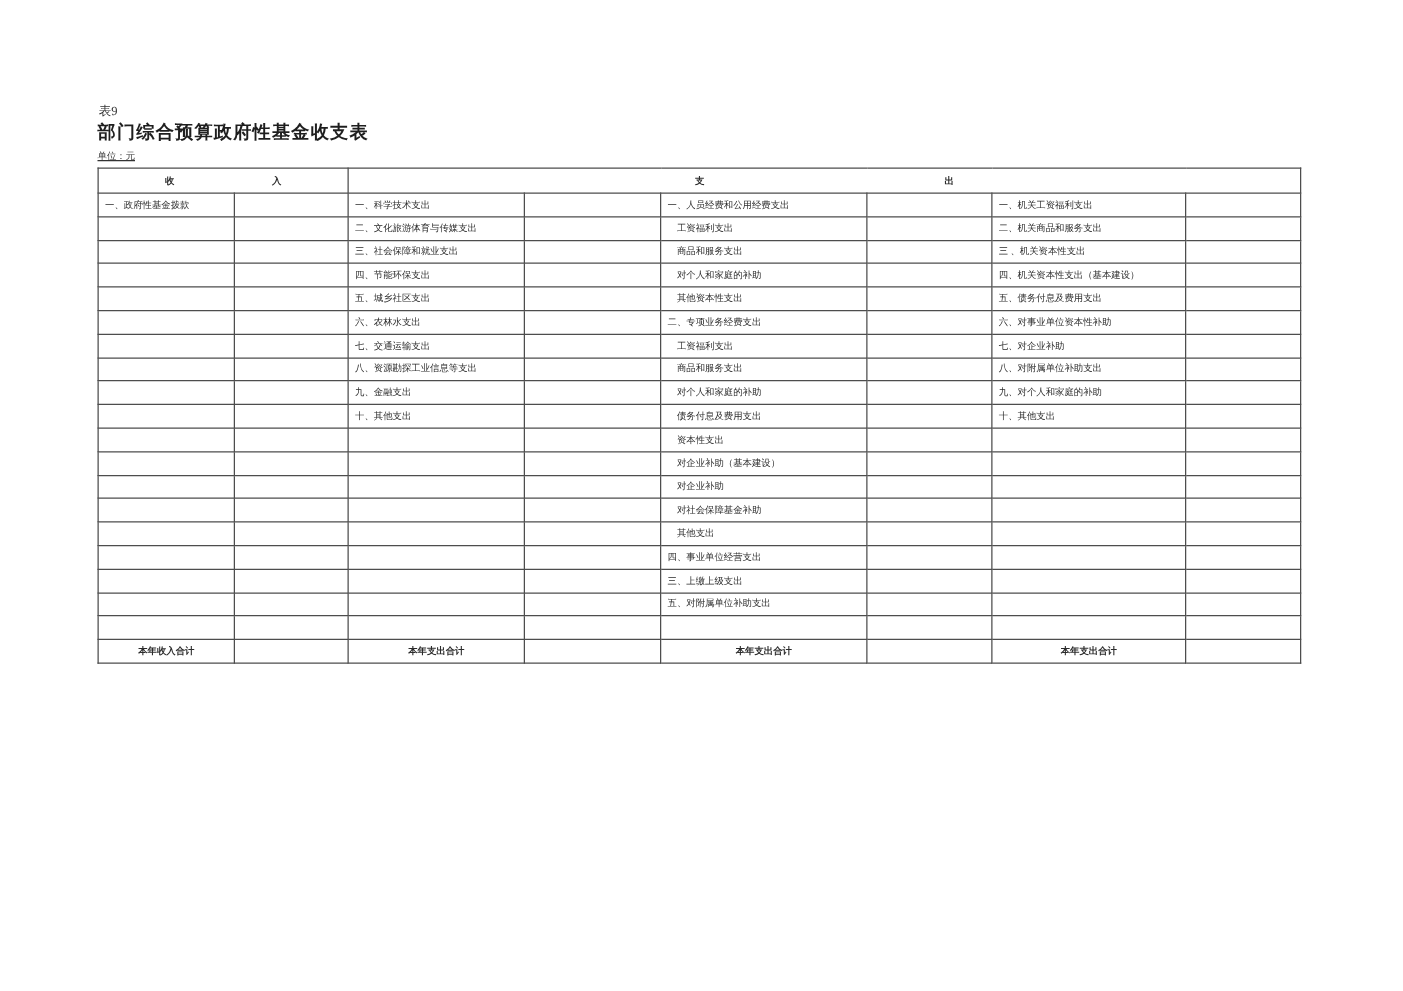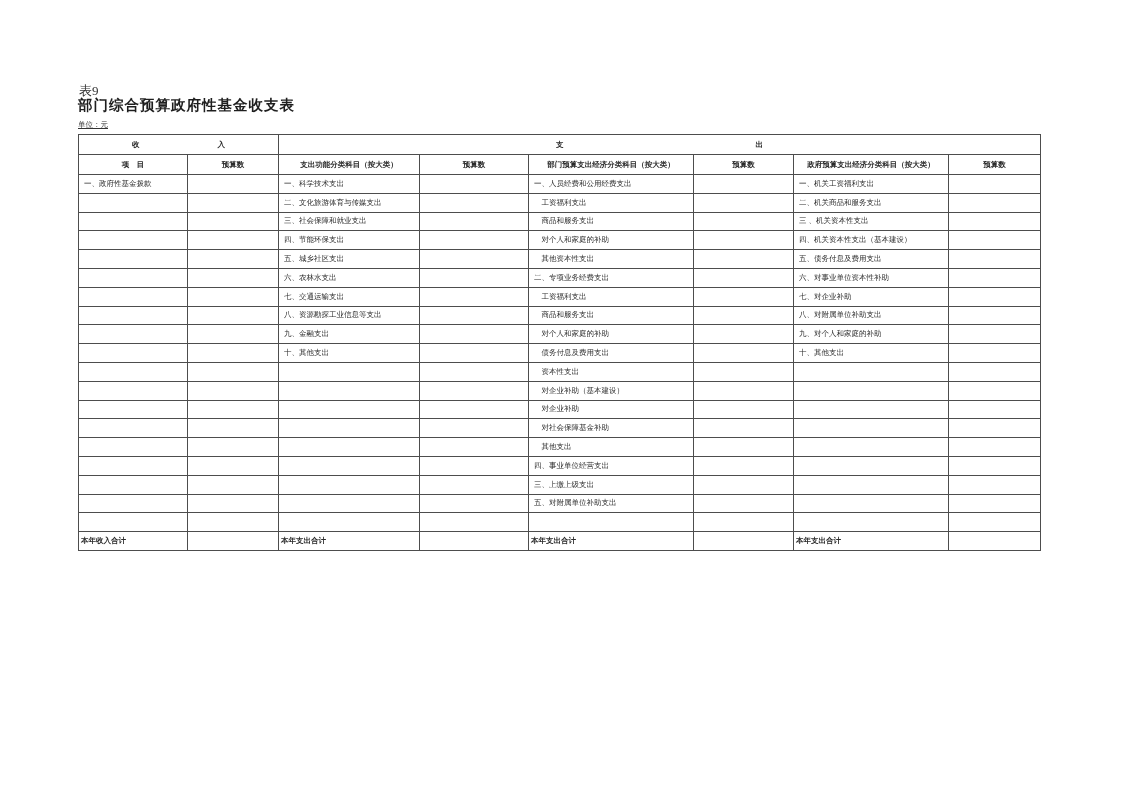--- a/index.html
+++ b/index.html
@@ -7,21 +7,21 @@
     width: 1122px; height: 793px;
     background: #ffffff;
     font-family: "Liberation Serif", "DejaVu Serif", serif;
     color: #2b2b2b;
     overflow: hidden;
   }
   .page { position: relative; width: 1122px; height: 793px; }
 
   .sheet-label {
     position: absolute; left: 79px; top: 82px;
-    font-size: 13px; color: #333;
+    font-size: 10px; color: #333;
   }
   .doc-title {
     position: absolute; left: 78px; top: 96px; width: 962px;
     text-align: left; font-size: 14.5px; font-weight: bold;
     letter-spacing: 1px; color: #1e1e1e;
   }
   .unit-note {
     position: absolute; left: 78px; top: 120px; width: 962px;
     font-size: 7.5px; color: #333; text-decoration: underline;
   }
@@ -39,21 +39,21 @@
     vertical-align: middle;
     overflow: hidden;
     white-space: nowrap;
   }
   table.budget thead tr { height: 20px; }
   table.budget th { font-weight: bold; text-align: center; padding: 0 2px; }
   table.budget tbody tr { height: 18.8px; }
   table.budget tbody td { text-align: left; padding: 0 2px 0 5px; font-weight: normal; }
   table.budget tbody tr.total-row { height: 19px; }
   table.budget tbody tr.total-row td {
-    font-weight: bold; padding: 0 2px; margin-left: 37px;
+    text-align: center; font-weight: bold; padding: 0 2px; margin-left: 37px;
   }
   .spread { display: flex; justify-content: center; align-items: center; }
   .spread-income { gap: 78px; }
   .spread-expense { gap: 192px; }
 </style>
 </head>
 <body>
 
 <div class="page">
 
@@ -82,30 +82,20 @@
             <span>入</span>
           </div>
         </th>
         <th colspan="6">
           <div class="spread spread-expense">
             <span>支</span>
             <span>出</span>
           </div>
         </th>
       </tr>
-      <tr>
-        <th>项　目</th>
-        <th>预算数</th>
-        <th>支出功能分类科目（按大类）</th>
-        <th>预算数</th>
-        <th>部门预算支出经济分类科目（按大类）</th>
-        <th>预算数</th>
-        <th>政府预算支出经济分类科目（按大类）</th>
-        <th>预算数</th>
-      </tr>
     </thead>
     <tbody>
         <tr>
           <td>一、政府性基金拨款</td>
           <td></td>
           <td>一、科学技术支出</td>
           <td></td>
           <td>一、人员经费和公用经费支出</td>
           <td></td>
           <td>一、机关工资福利支出</td>

